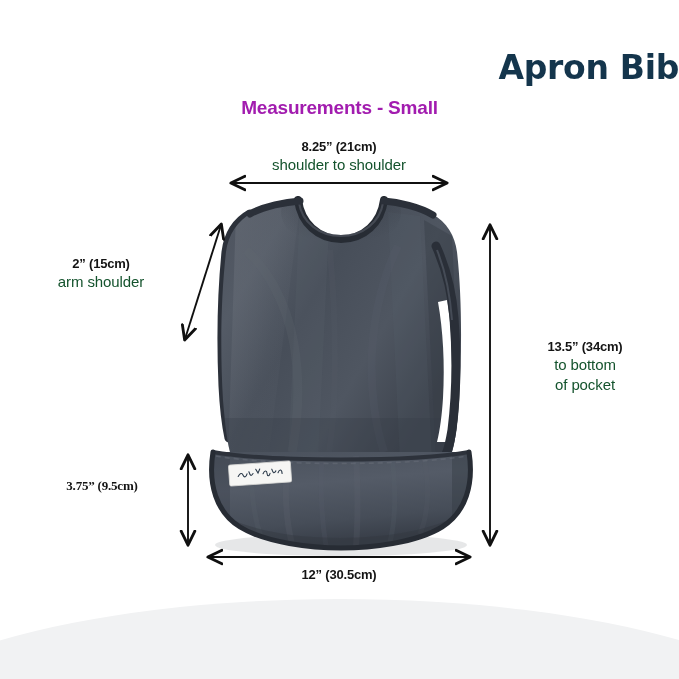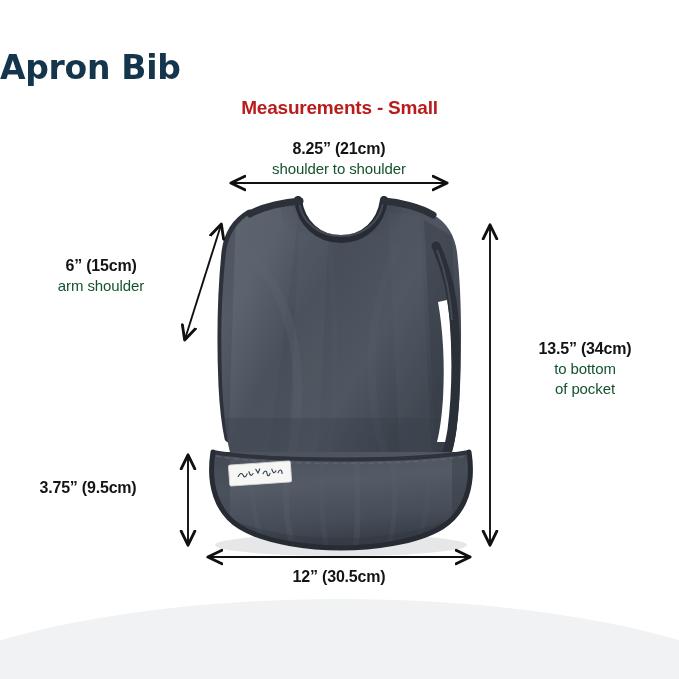--- a/index.html
+++ b/index.html
@@ -28,66 +28,66 @@
     background: #f1f2f3;
     border-radius: 50% 50% 0 0 / 22% 22% 0 0;
   }
 
   
   .title {
     position: absolute;
     left: 0;
     top: 48px;
     width: 679px;
-    text-align: left;
+    text-align: right;
     font-size: 33px;
     font-weight: bold;
     letter-spacing: -0.3px;
     color: #14354c;
     font-family: "DejaVu Sans", sans-serif;
   }
   .subtitle {
     position: absolute;
     left: 0;
     top: 97px;
     width: 679px;
     text-align: center;
     font-size: 19px;
     font-weight: bold;
     letter-spacing: -0.2px;
-    color: #b91c1c;
+    color: #a21caf;
   }
 
   
   .meas {
     position: absolute;
     color: #1b1b1b;
     line-height: 1.32;
   }
   .meas .val {
-    font-size: 16px;
+    font-size: 13px;
     font-weight: bold;
     letter-spacing: -0.2px;
     white-space: nowrap;
     color: #141414;
   }
   .meas .desc {
     font-size: 15px;
     font-weight: normal;
     letter-spacing: -0.1px;
     color: #14532d;
     white-space: nowrap;
   }
   .meas.c { text-align: center; }
   .meas.l { text-align: center; }
 
   #label-shoulder { left: 235px; top: 138px; width: 208px; }
   #label-arm      { left: 22px;  top: 255px; width: 158px; }
   #label-neck     { left: 505px; top: 338px; width: 160px; }
-  #label-pocket   { left: 8px;  top: 477px; width: 160px; }
+  #label-pocket   { left: 22px;  top: 477px; width: 160px; font-family: Liberation Serif, serif; }
   #label-width    { left: 235px; top: 566px; width: 208px; }
 
   
   .layer {
     position: absolute;
     left: 0; top: 0;
     width: 679px;
     height: 679px;
   }
   .layer.arrows { pointer-events: none; }
@@ -267,21 +267,21 @@
       <line x1="209" y1="557" x2="469" y2="557" marker-start="url(#ahs)" marker-end="url(#ah)"></line>
     </g>
   </svg>
 
   <div class="meas c" id="label-shoulder">
     <div class="val">8.25” (21cm)</div>
     <div class="desc">shoulder to shoulder</div>
   </div>
 
   <div class="meas c" id="label-arm">
-    <div class="val">6” (15cm)</div>
+    <div class="val">2” (15cm)</div>
     <div class="desc">arm shoulder</div>
   </div>
 
   <div class="meas l" id="label-neck">
     <div class="val">13.5” (34cm)</div>
     <div class="desc">to bottom</div>
     <div class="desc">of pocket</div>
   </div>
 
   <div class="meas c" id="label-pocket">

